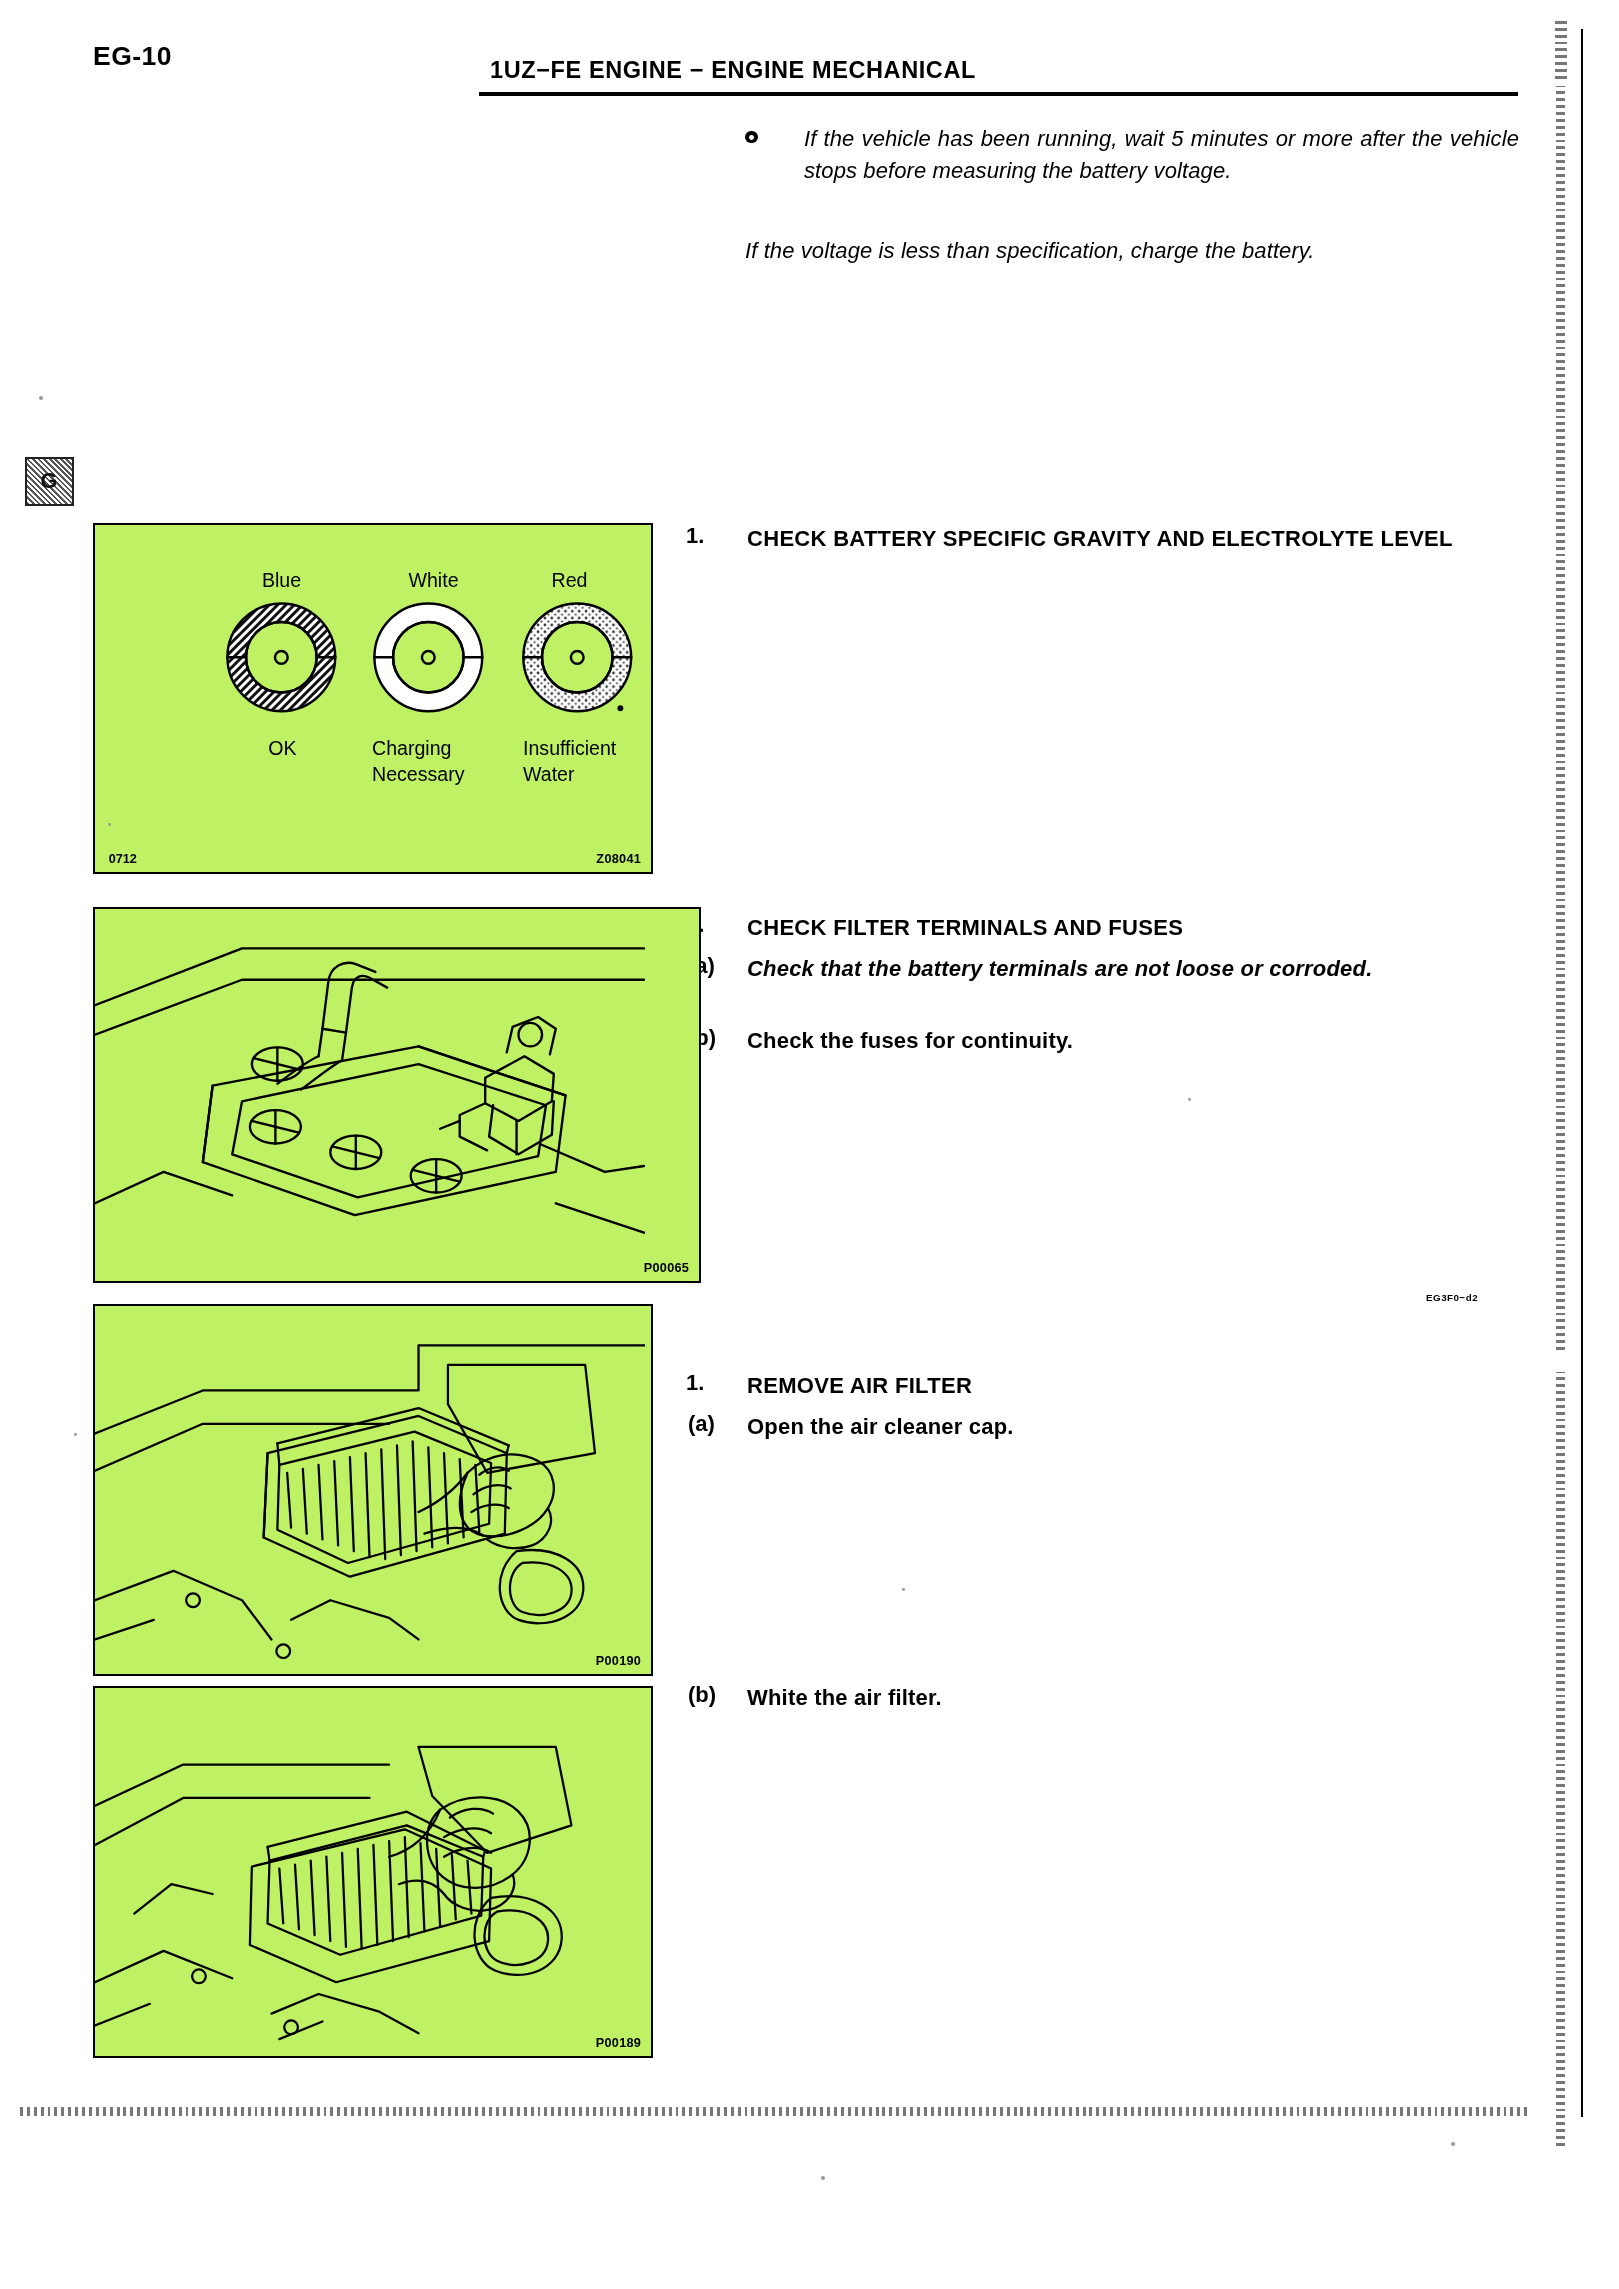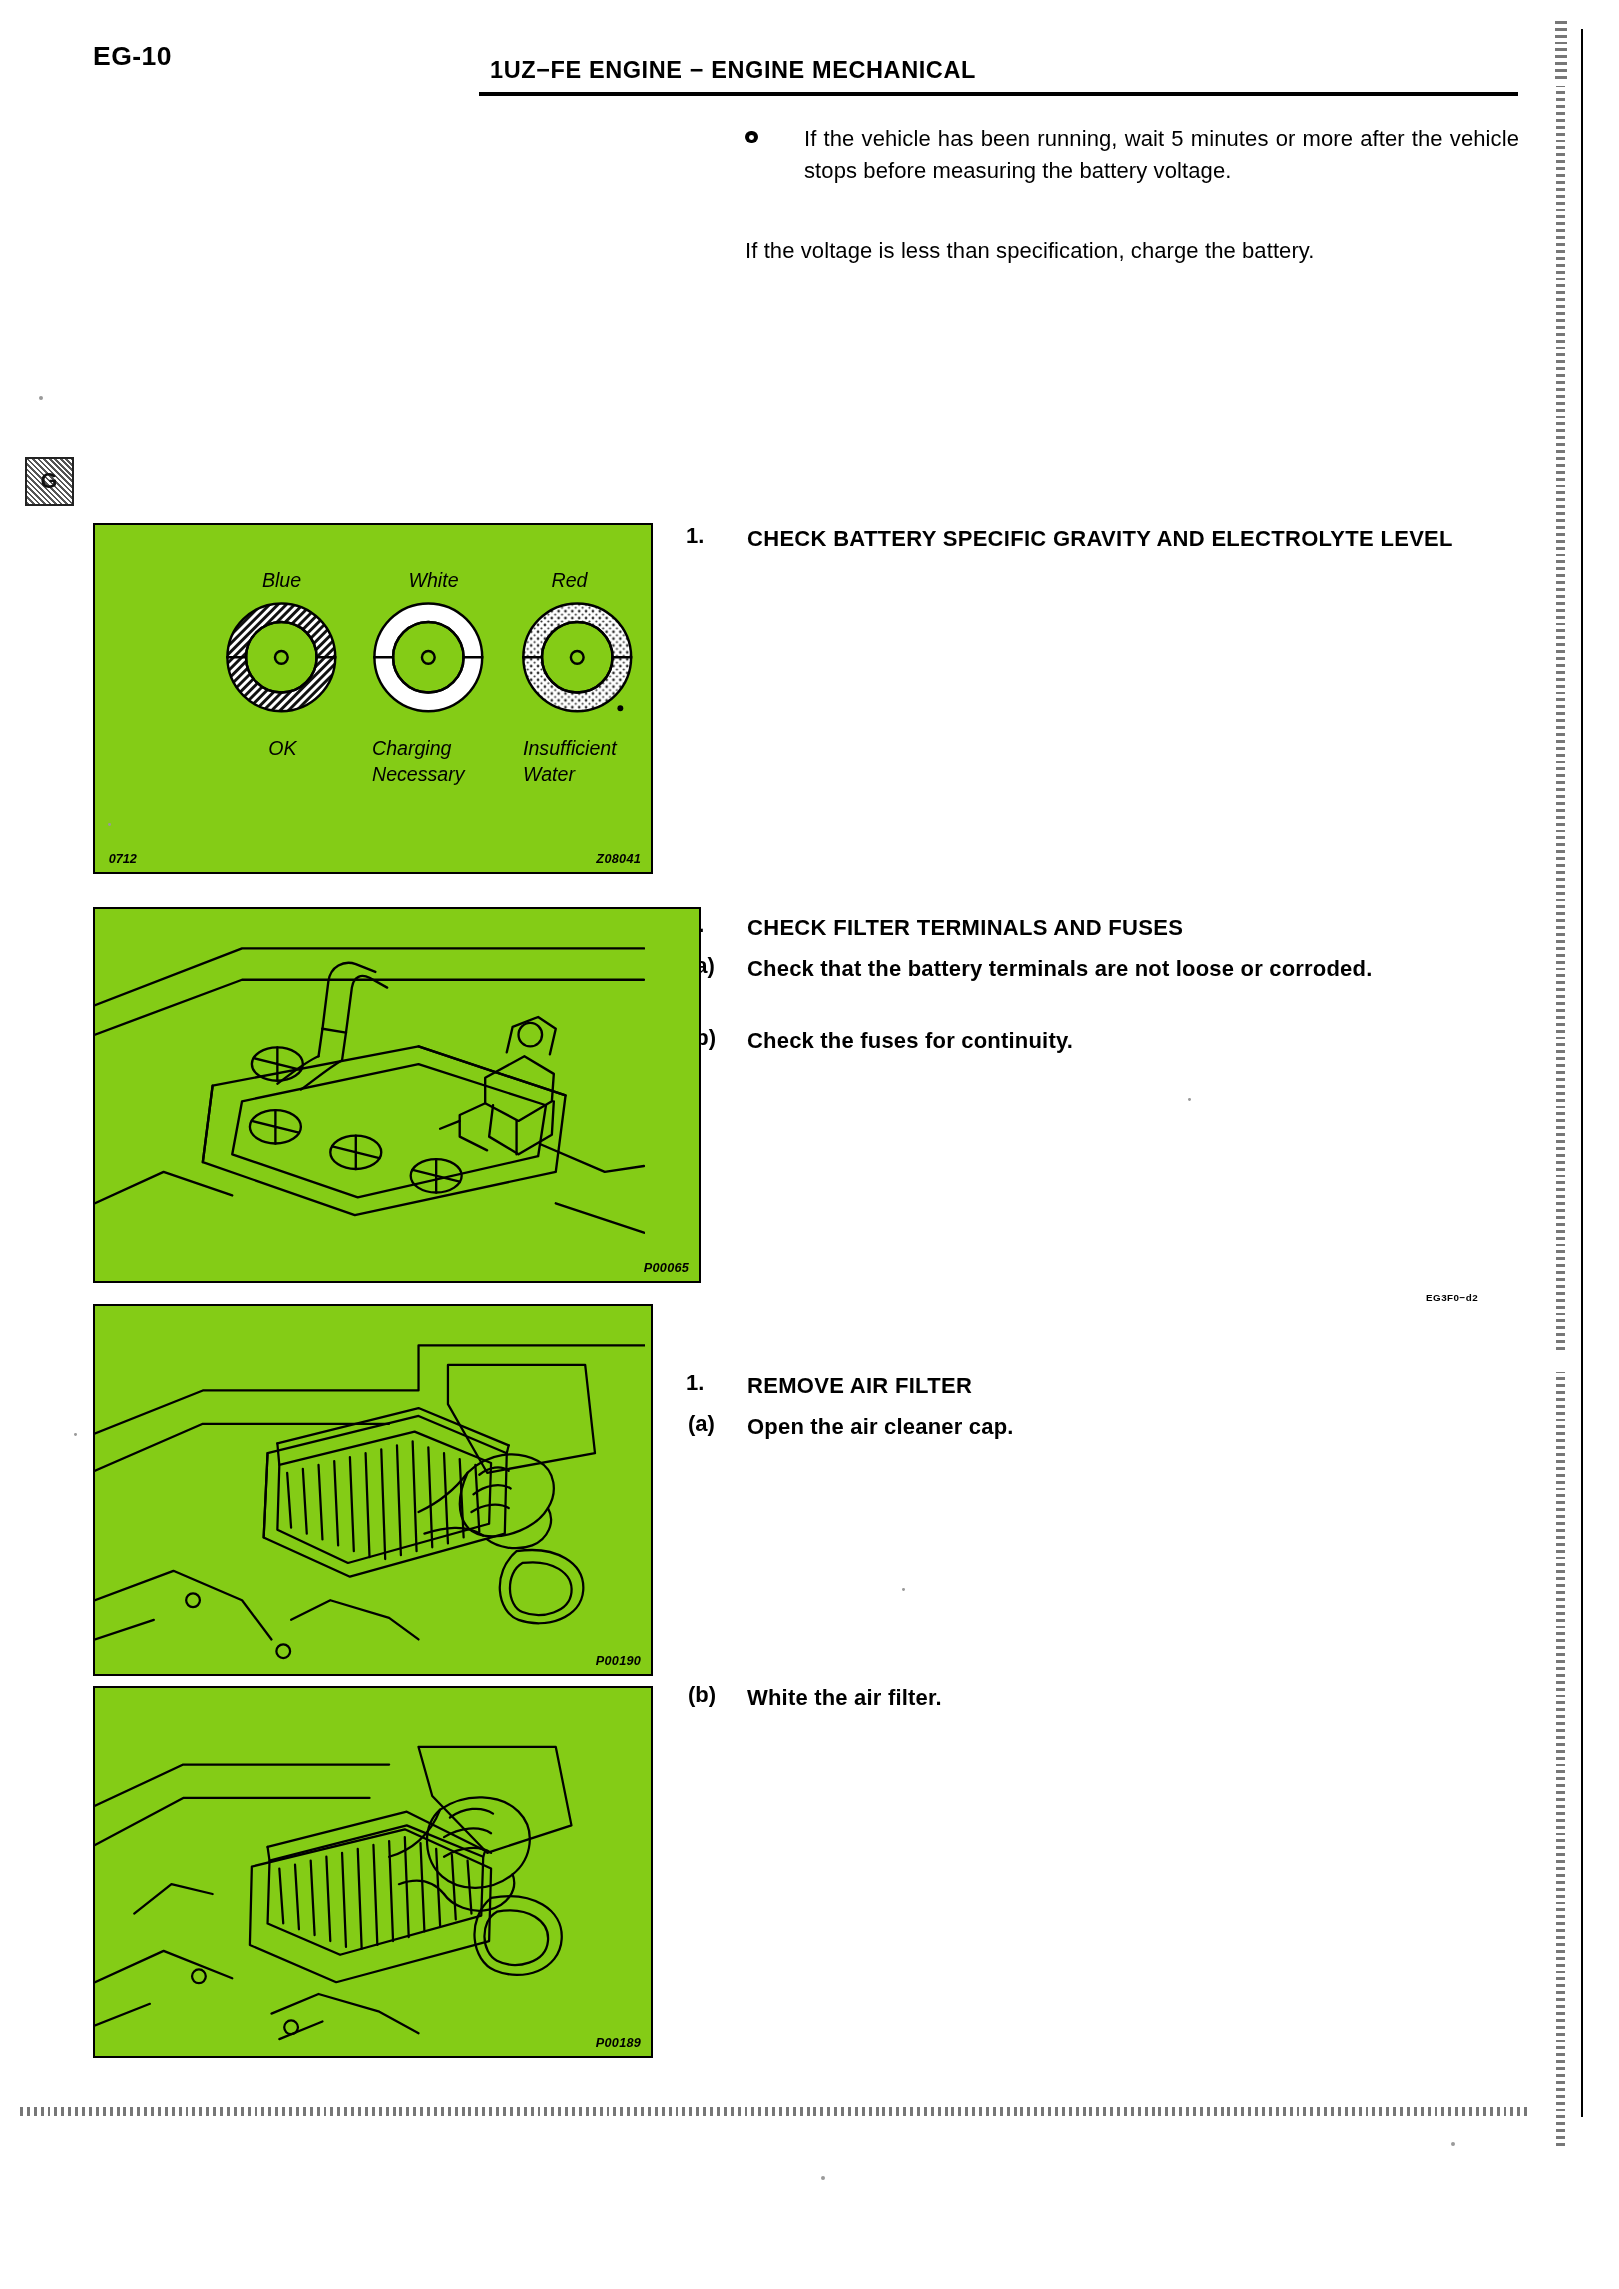--- a/index.html
+++ b/index.html
@@ -43,21 +43,21 @@
     top: 92px;
     width: 1039px;
     height: 3.9px;
     background: #000;
   }
   .para {
     font-size: 22px;
     line-height: 32px;
     letter-spacing: 0.1px;
   }
-  .justify { text-align: justify; text-align-last: left; }
+  .justify { text-align: justify; text-align-last: left; font-style: italic; }
 
   .bullet-row {
     position: absolute;
     left: 745px;
     top: 123px;
     width: 774px;
   }
   .bullet-dot {
     position: absolute;
     left: 0px;
@@ -136,23 +136,22 @@
     top: 1292px;
     font-size: 9.8px;
     font-weight: bold;
     letter-spacing: 0.5px;
   }
 
   
   .fig {
     position: absolute;
     border: 2.9px solid #000;
-    background: #84cc16;
+    background: #bef264;
     overflow: hidden;
-    font-style: italic;
   }
   .fig-code {
     position: absolute;
     right: 9.8px;
     bottom: 5.9px;
     font-size: 12.7px;
     font-weight: bold;
     letter-spacing: 0.3px;
   }
   .fig-code-left {

